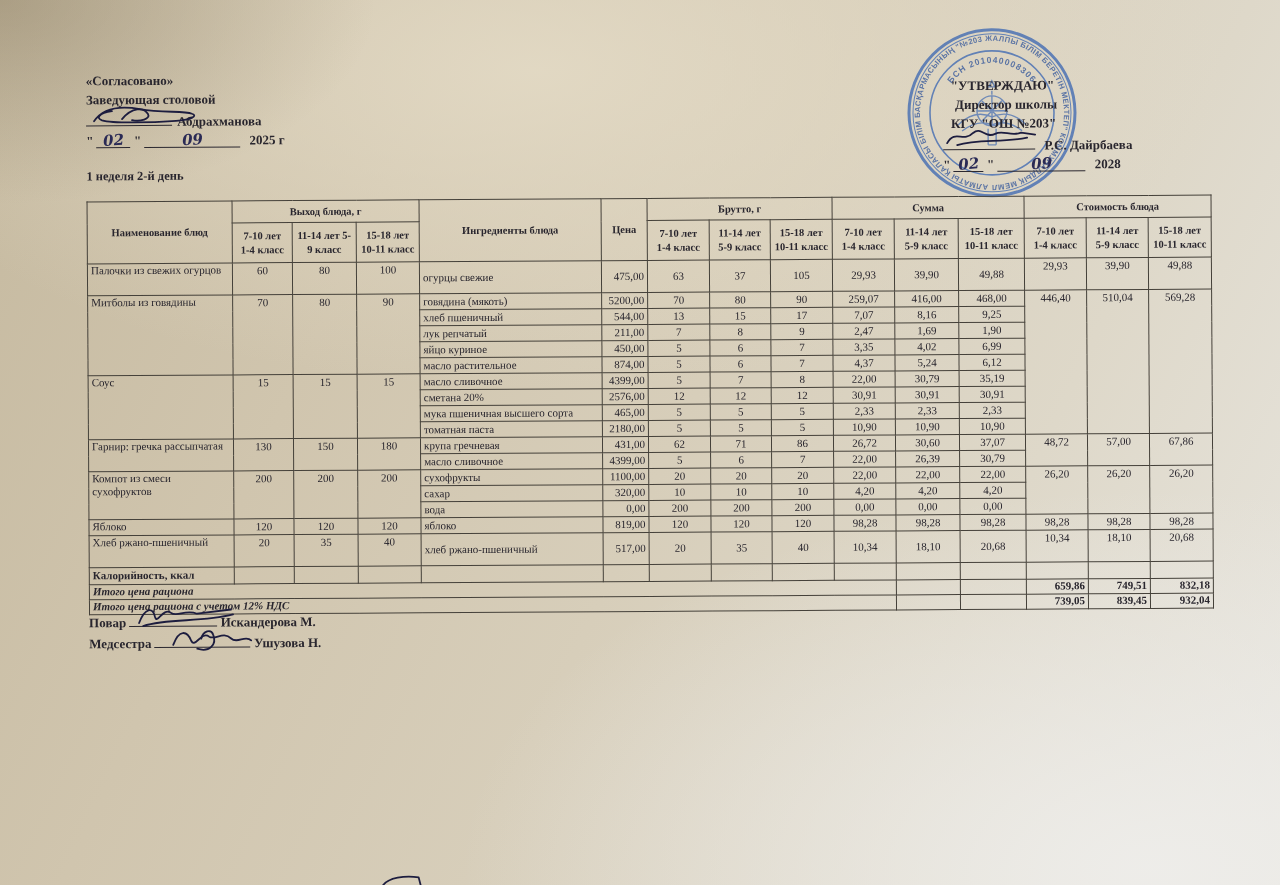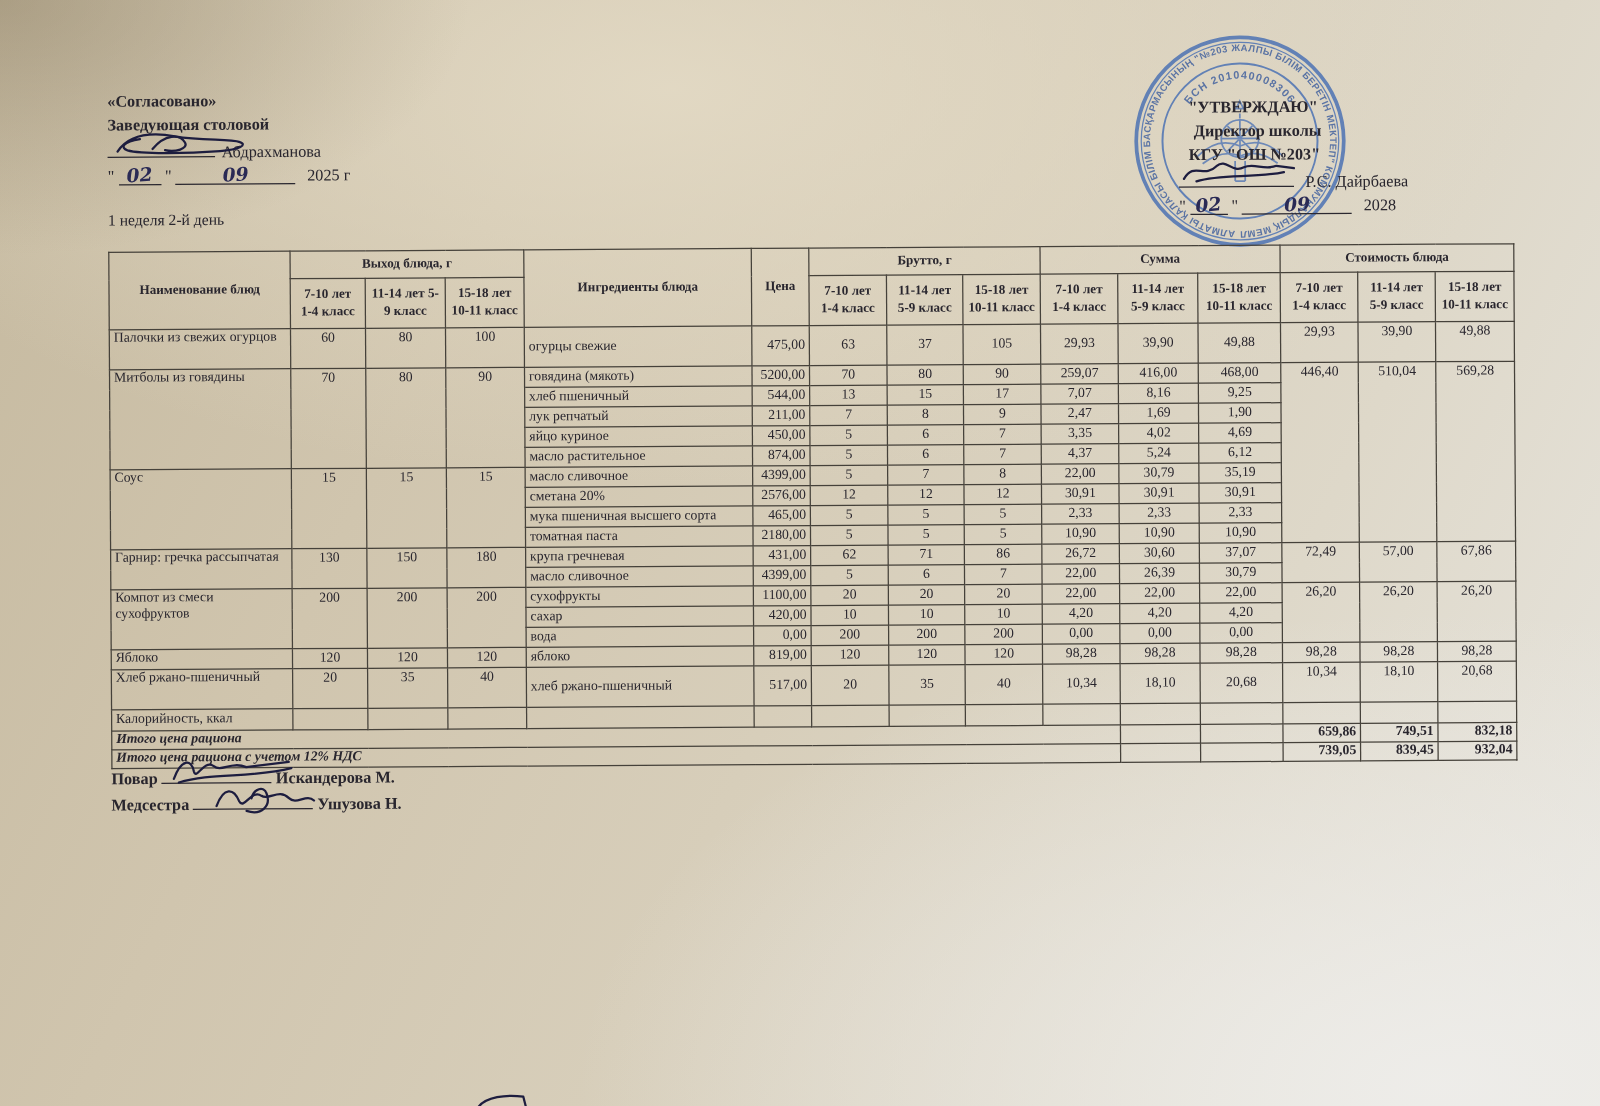--- a/index.html
+++ b/index.html
@@ -7,38 +7,38 @@
     width:1280px;height:885px;overflow:hidden;position:relative;
     font-family:"Liberation Serif",serif;color:#29262e;
     background:
       radial-gradient(120% 95% at 90% 98%, rgba(238,237,234,.95) 0%, rgba(238,237,234,0) 45%),
       radial-gradient(70% 55% at 0% 0%, rgba(120,105,78,.38) 0%, rgba(120,105,78,0) 42%),
       radial-gradient(90% 60% at 42% 8%, rgba(228,219,198,.85) 0%, rgba(228,219,198,0) 60%),
       linear-gradient(115deg,#c5b99f 0%,#d0c5ae 28%,#d7ceba 52%,#ded8c9 74%,#e8e6e0 100%);
   }
   .sheet{position:absolute;inset:0;transform:rotate(-.35deg);}
   .abs{position:absolute;}
-  .b{font-weight:normal;}
+  .b{font-weight:bold;}
   .hdr-line{font-size:13px;font-weight:bold;line-height:19px;}
   .uline{border-bottom:1.4px solid #2b2830;display:inline-block;}
   .hw{font-family:"DejaVu Serif",serif;font-style:italic;color:#2a2a55;font-size:15px;font-weight:bold;}
   .ink{stroke:#1d1d3f;fill:none;stroke-width:1.8;stroke-linecap:round;stroke-linejoin:round;}
 
   
   table{border-collapse:collapse;table-layout:fixed;position:absolute;left:88px;top:198px;width:1120px;}
   th,td{border:1px solid #45413a;overflow:hidden;}
   th{font-size:10.5px;font-weight:bold;text-align:center;vertical-align:middle;padding:1px 1px;white-space:pre-line;line-height:1.25;}
   td{font-size:11px;padding:0 3px;line-height:1.2;}
   .c-dish{ text-align:left;vertical-align:top;}
   .c-out{  text-align:center;vertical-align:top;padding-top:1px;}
   .c-ing{  text-align:left;}
   .c-price{text-align:right;}
   .c-num{  text-align:center;}
   .c-cost{ text-align:center;vertical-align:top;padding-top:1px;}
-  .cal-label{font-weight:normal;}
+  .cal-label{font-weight:bold;}
   .total-label{font-weight:bold;font-style:italic;text-align:left;}
   .total-val{font-weight:bold;text-align:right;}
 
   
   .stamp{position:absolute;left:906px;top:27px;width:176px;height:176px;opacity:.85;}
   .stamp text{fill:#44639f;}
 </style>
 </head>
 <body>
 
@@ -225,21 +225,21 @@
           <td class="c-num">1,90</td>
         </tr>
         <tr style="height: 16px;">
           <td class="c-ing">яйцо куриное</td>
           <td class="c-price">450,00</td>
           <td class="c-num">5</td>
           <td class="c-num">6</td>
           <td class="c-num">7</td>
           <td class="c-num">3,35</td>
           <td class="c-num">4,02</td>
-          <td class="c-num">4,69</td>
+          <td class="c-num">6,99</td>
         </tr>
         <tr style="height: 16px;">
           <td class="c-ing">масло растительное</td>
           <td class="c-price">874,00</td>
           <td class="c-num">5</td>
           <td class="c-num">6</td>
           <td class="c-num">7</td>
           <td class="c-num">4,37</td>
           <td class="c-num">5,24</td>
           <td class="c-num">6,12</td>
@@ -294,21 +294,21 @@
           <td rowspan="2" class="c-out">150</td>
           <td rowspan="2" class="c-out">180</td>
           <td class="c-ing">крупа гречневая</td>
           <td class="c-price">431,00</td>
           <td class="c-num">62</td>
           <td class="c-num">71</td>
           <td class="c-num">86</td>
           <td class="c-num">26,72</td>
           <td class="c-num">30,60</td>
           <td class="c-num">37,07</td>
-          <td rowspan="2" class="c-cost">72,49</td>
+          <td rowspan="2" class="c-cost">48,72</td>
           <td rowspan="2" class="c-cost">57,00</td>
           <td rowspan="2" class="c-cost">67,86</td>
         </tr>
         <tr style="height: 16px;">
           <td class="c-ing">масло сливочное</td>
           <td class="c-price">4399,00</td>
           <td class="c-num">5</td>
           <td class="c-num">6</td>
           <td class="c-num">7</td>
           <td class="c-num">22,00</td>
@@ -327,21 +327,21 @@
           <td class="c-num">20</td>
           <td class="c-num">22,00</td>
           <td class="c-num">22,00</td>
           <td class="c-num">22,00</td>
           <td rowspan="3" class="c-cost">26,20</td>
           <td rowspan="3" class="c-cost">26,20</td>
           <td rowspan="3" class="c-cost">26,20</td>
         </tr>
         <tr style="height: 16px;">
           <td class="c-ing">сахар</td>
-          <td class="c-price">420,00</td>
+          <td class="c-price">320,00</td>
           <td class="c-num">10</td>
           <td class="c-num">10</td>
           <td class="c-num">10</td>
           <td class="c-num">4,20</td>
           <td class="c-num">4,20</td>
           <td class="c-num">4,20</td>
         </tr>
         <tr style="height: 16px;">
           <td class="c-ing">вода</td>
           <td class="c-price">0,00</td>

